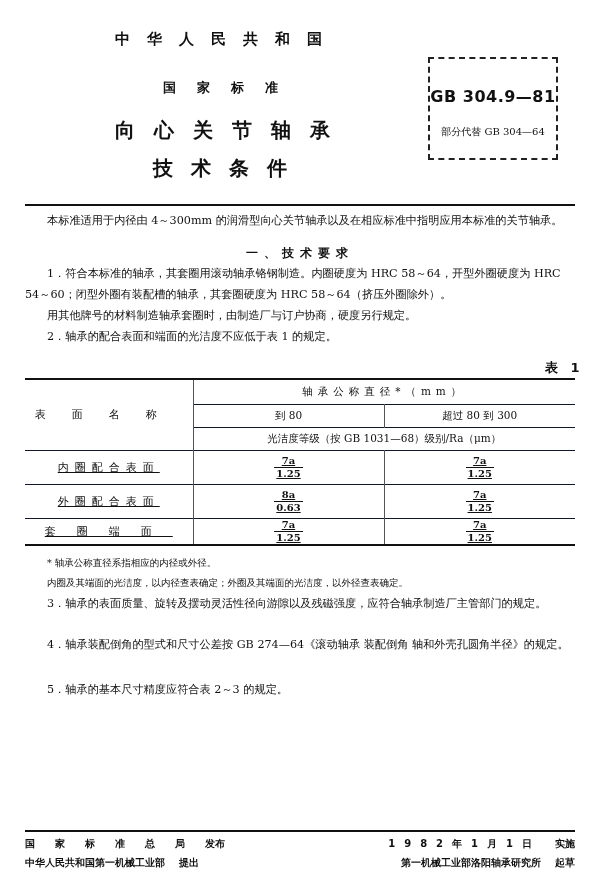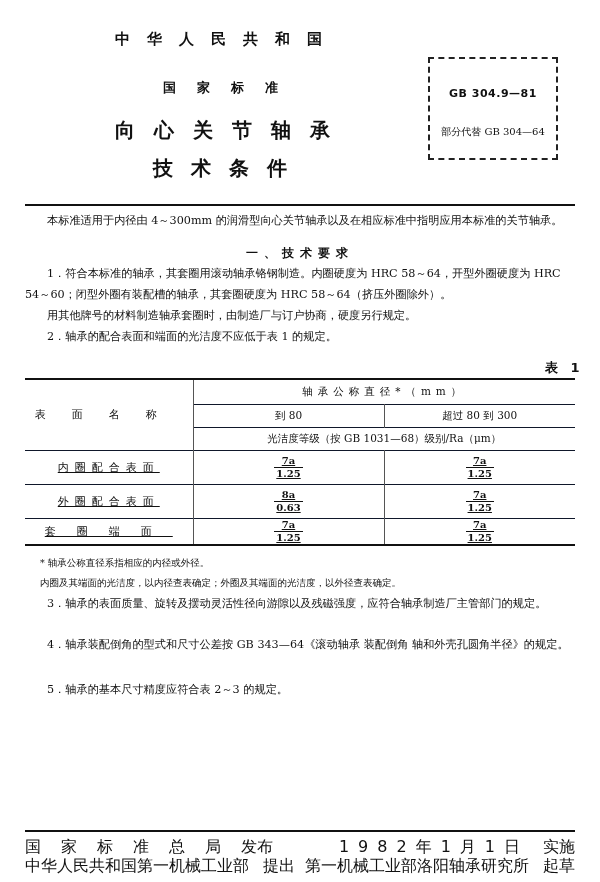--- a/index.html
+++ b/index.html
@@ -7,21 +7,21 @@
     body { position: relative; font-family: "DejaVu Sans", sans-serif; color: #111; }
 
     .hdr-line { position: absolute; left: 0; width: 600px; text-align: left; font-weight: bold; }
     .cn-country { top: 30px; left: 115px; font-size: 15px; letter-spacing: 17px; }
     .cn-std { top: 79px; left: 163px; font-size: 13px; letter-spacing: 21px; }
     .doc-title1 { top: 117px; left: 115px; font-size: 20px; letter-spacing: 19px; }
     .doc-title2 { top: 155px; left: 153px; font-size: 20px; letter-spacing: 18px; }
 
     .gb-box { position: absolute; left: 428px; top: 57px; width: 130px; height: 103px;
       border: 2px dashed #222; }
-    .gb-code { position: absolute; top: 28px; width: 100%; text-align: center; font-weight: bold; font-size: 11px; letter-spacing: 0.5px; }
+    .gb-code { position: absolute; top: 28px; width: 100%; text-align: center; font-weight: bold; font-size: 16px; letter-spacing: 0.5px; }
     .gb-replace { position: absolute; top: 66px; width: 100%; text-align: center; font-size: 10px; font-family: "DejaVu Serif", serif; }
 
     .rule { position: absolute; left: 25px; width: 550px; background: #111; }
     .rule-top { top: 204px; height: 2px; }
 
     .para { position: absolute; left: 25px; width: 552px; font-size: 11.2px; line-height: 21px; font-family: "DejaVu Serif", serif; }
     .indent { text-indent: 22px; }
     .p-scope { top: 210px; }
     .sec-head { position: absolute; top: 245px; left: 0; width: 600px; text-align: center; font-size: 12px; font-weight: bold; letter-spacing: 6px; }
     .p-1 { top: 263px; }
@@ -37,29 +37,29 @@
     .t1 td.namecol { width: 168px; border-right: 1px solid #555; }
     .t1 td.c1 { width: 191px; border-right: 1px solid #555; }
     .t1 .hline td { border-top: 1px solid #0f172a; }
     .t1 .head-name { letter-spacing: 26px; font-size: 11px; }
     .t1 .rowname { letter-spacing: 6px; font-size: 11px; text-decoration: underline; }
     .t1 .rowname.wide { letter-spacing: 21px; }
     .frac { display: inline-block; line-height: 12px; font-size: 10px; font-weight: bold; text-decoration: underline; }
     .frac .num { display: block; border-bottom: 1px solid #111; padding: 0 2px; }
     .frac .den { display: block; padding: 0 2px; }
 
-    .note { position: absolute; left: 40px; font-size: 9.5px; font-family: "DejaVu Serif", serif; }
+    .note { position: absolute; left: 47px; font-size: 9.5px; font-family: "DejaVu Serif", serif; }
     .note-star { top: 557px; }
     .note-2 { top: 577px; }
     .p-3 { top: 593px; }
     .p-4 { top: 634px; }
     .p-5 { top: 679px; }
 
     .rule-bottom { top: 830px; height: 1.5px; }
-    .foot { position: absolute; font-size: 16px; font-weight: normal; }
+    .foot { position: absolute; font-size: 10px; font-weight: bold; }
     .foot-l1 { top: 837px; left: 25px; }
     .foot-l2 { top: 856px; left: 25px; }
     .foot-r1 { top: 837px; right: 25px; text-align: right; }
     .foot-r2 { top: 856px; right: 25px; text-align: right; }
     .sp-wide { letter-spacing: 20px; }
     .sp-date { letter-spacing: 9px; }
     .gap { display: inline-block; width: 14px; }
   </style>
 </head>
 <body>
@@ -114,21 +114,21 @@
     <td class="c1"><span class="frac"><span class="num">7a</span><span class="den">1.25</span></span></td>
     <td><span class="frac"><span class="num">7a</span><span class="den">1.25</span></span></td>
   </tr>
 </tbody>
   </table>
 
 <div class="note note-star">* 轴承公称直径系指相应的内径或外径。</div>
 <div class="note note-2">内圈及其端面的光洁度，以内径查表确定；外圈及其端面的光洁度，以外径查表确定。</div>
 
 <p class="para indent p-3">3．轴承的表面质量、旋转及摆动灵活性径向游隙以及残磁强度，应符合轴承制造厂主管部门的规定。</p>
-<p class="para indent p-4">4．轴承装配倒角的型式和尺寸公差按 GB 343—64《滚动轴承 装配倒角 轴和外壳孔圆角半径》的规定。</p>
+<p class="para indent p-4">4．轴承装配倒角的型式和尺寸公差按 GB 274—64《滚动轴承 装配倒角 轴和外壳孔圆角半径》的规定。</p>
 <p class="para indent p-5">5．轴承的基本尺寸精度应符合表 2～3 的规定。</p>
 
 <div class="rule rule-bottom"></div>
 
 <div class="foot foot-l1">
   <span class="sp-wide">国家标准总局</span><span>发布</span>
 </div>
 <div class="foot foot-l2">
   <span>中华人民共和国第一机械工业部</span><span class="gap"></span><span>提出</span>
 </div>

